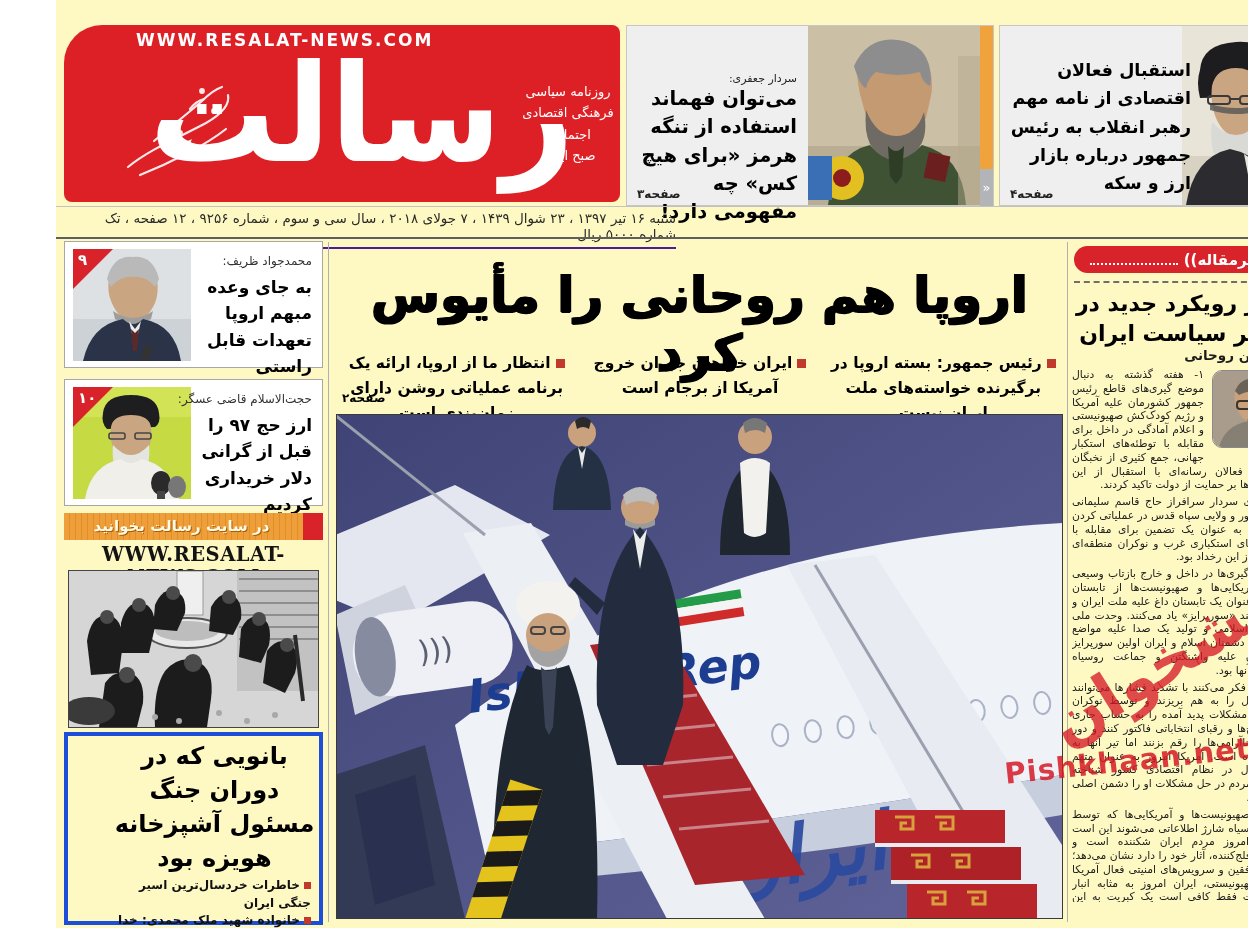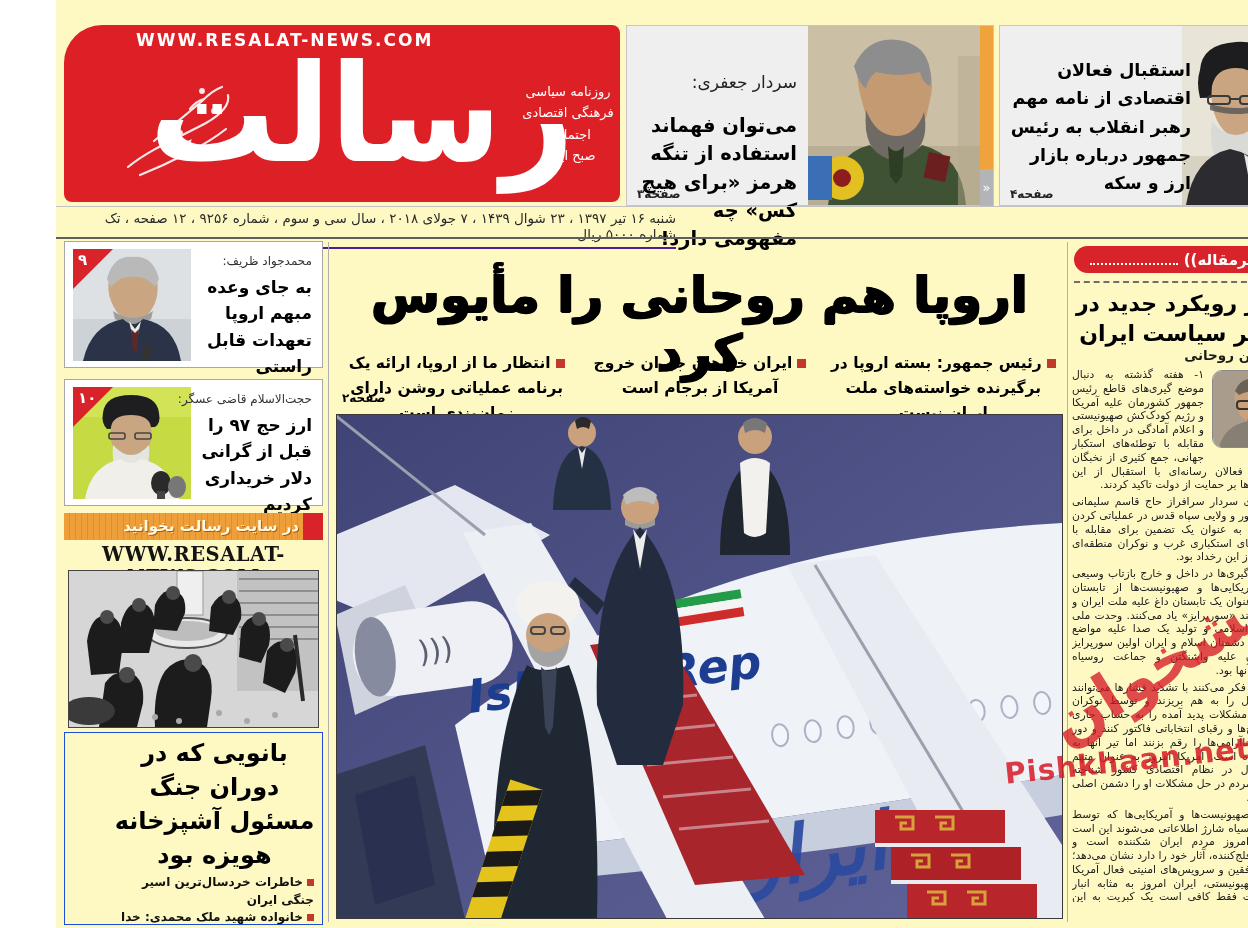--- a/index.html
+++ b/index.html
@@ -18,21 +18,21 @@
   .masthead-seal { position:absolute; left:46px; top:46px; width:140px; height:122px; opacity:.95; }
   .masthead-tagline { position:absolute; right:6px; top:56px; width:92px; color:#fff;
                       font-size:13px; line-height:1.65; text-align:center; }
 
   
   .topbox { position:absolute; top:25px; height:181px; background:#efefef; border:1px solid #c6c6c6; }
   .topbox .stripe { position:absolute; left:auto; right:0; top:0; width:13px; height:143px; background:#f0a23c; }
   .topbox .stripe-tail { position:absolute; right:0; top:143px; width:13px; height:37px; background:#b2b4b8;
                          color:#fff; font-size:13px; text-align:center; line-height:37px; }
   .topbox .tphoto { position:absolute; right:13px; top:0; height:179px; }
-  .tb-kicker { font-size:17px; color:#222; margin-bottom:20px; }
+  .tb-kicker { font-size:11px; color:#222; margin-bottom:0; }
   .tb-headline { font-size:19.5px; font-weight:bold; color:#000; line-height:1.45; }
   .tb-pageref { position:absolute; left:10px; bottom:4px; font-size:12px; font-weight:bold; color:#222; }
   #box-jafari { left:570px; width:368px; }
   #box-jafari .ttext { position:absolute; left:8px; right:196px; top:46px; text-align:right; }
   #box-leader { left:943px; width:305px; }
   #box-leader .ttext { position:absolute; left:8px; right:112px; top:30px; text-align:right; }
   #box-leader .tb-headline { font-size:17.5px; line-height:1.62; }
 
   
   .rule-light { position:absolute; left:0; right:0; top:206px; border-top:1px solid #c2c2c2; }
@@ -61,27 +61,27 @@
   .sidebox .sphoto { position:absolute; left:8px; top:7px; width:118px; height:112px; overflow:hidden; }
   .corner-tri { position:absolute; left:8px; top:7px; width:0; height:0;
                 border-top:40px solid #d8232a; border-left:40px solid transparent; transform:scaleX(-1); }
   .corner-num { position:absolute; left:13px; top:9px; color:#fff; font-weight:bold; font-size:15px; z-index:3; }
   .sb-kicker { position:absolute; right:10px; top:12px; font-size:12px; color:#333; }
   .sb-headline { position:absolute; left:132px; right:10px; top:32px; font-size:17px; font-weight:bold;
                  line-height:1.55; text-align:right; color:#000; }
   .site-banner { position:absolute; left:8px; top:513px; width:259px; height:27px;
                  background:repeating-linear-gradient(90deg,#ef9f39 0 5px,#e08f28 5px 6px); }
   .site-banner .sb-red { position:absolute; right:0; top:0; width:20px; height:27px; background:#d8232a; }
-  .site-banner .sb-text { position:absolute; left:0; right:24px; top:0; line-height:27px; text-align:right;
+  .site-banner .sb-text { position:absolute; left:0; right:24px; top:0; line-height:27px; text-align:center;
                           color:#fffbe8; font-weight:bold; font-size:15px; text-shadow:1px 1px 0 #a85b00; }
   .site-url { position:absolute; left:8px; top:543px; width:259px; text-align:center;
               font-family:"DejaVu Serif", serif; font-weight:bold; font-size:19.5px; color:#141414;
               letter-spacing:.5px; direction:ltr; }
   .bw-photo { position:absolute; left:12px; top:570px; width:251px; height:158px; border:1px solid #444; }
-  .war-box { position:absolute; left:8px; top:732px; width:259px; height:193px; border:1px solid #1d4ed8; padding-top:3px;padding-left:42px; }
+  .war-box { position:absolute; left:8px; top:732px; width:259px; height:193px; border:4px solid #1d4ed8; padding-top:3px;padding-left:42px; }
   .war-headline { text-align:center; font-size:24px; font-weight:bold; line-height:1.42; color:#000; }
   .war-bullets { padding:2px 8px 0; text-align:right; font-size:12px; font-weight:bold; color:#111; line-height:1.45; }
   .war-bullets .bullet { width:7px; height:7px; margin-left:4px; }
   .news-row { position:relative; margin:3px 5px 0; height:25px; border:1px solid #999; background:#fff;
               text-align:center; font-size:14.5px; font-weight:bold; line-height:23px; color:#000; }
   .news-row .rbar { position:absolute; right:0; top:0; width:5px; height:100%; background:#cc2128; }
 
   
   .ed-circle { position:absolute; left:1224px; top:245px; width:20px; height:20px; border-radius:50%;
                background:#d8232a; }

